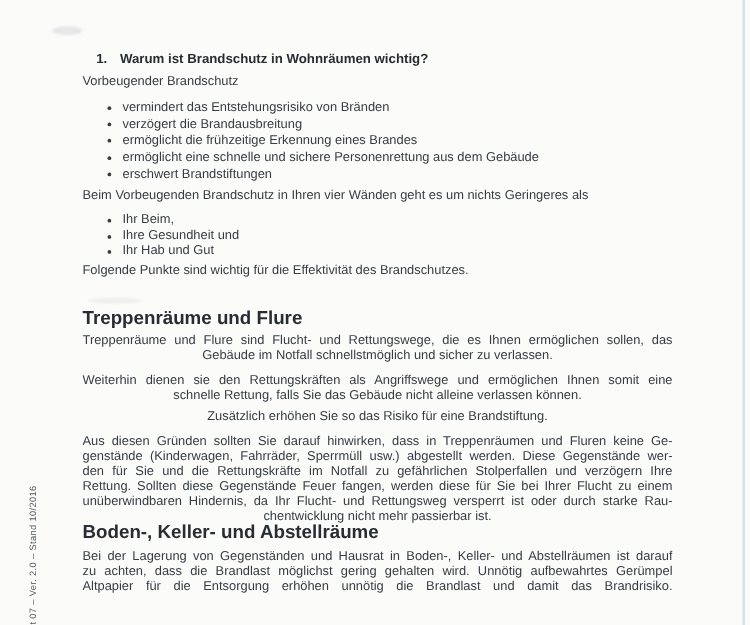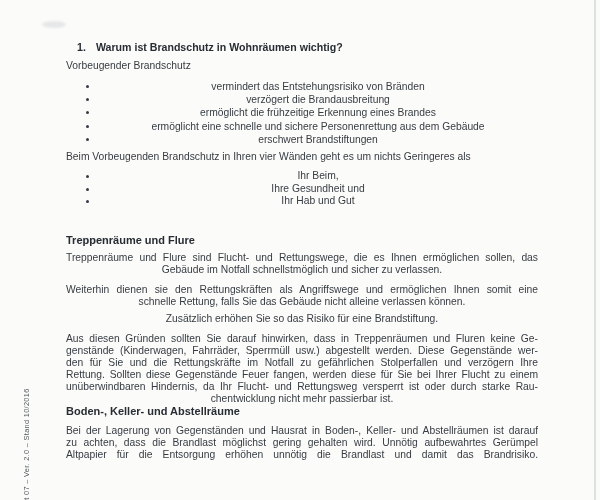--- a/index.html
+++ b/index.html
@@ -55,42 +55,41 @@
     color: #272d33;
     line-height: 12px;
     height: 12px;
   }
   .h1num { width: 19px; flex: 0 0 19px; }
   .lead { margin-top: 7px; height: 12px; }
   ul.blist {
     list-style: none;
     margin: 8px 0 0 0;
     padding: 0;
-    text-align: center;
   }
   ul.blist li {
     position: relative;
     padding-left: 32px;
     line-height: 13.2px;
     height: 13.2px;
   }
   ul.blist.tight li { line-height: 12.6px; height: 12.6px; }
   ul.blist .dot {
     position: absolute;
     left: 20px; top: 5px;
     width: 3px; height: 3px;
     border-radius: 50%;
     background: #363c42;
   }
   .p-beim { margin-top: 5px; height: 12px; }
   ul.blist.tight { margin-top: 7px; }
   .p-folgende { margin-top: 3px; height: 12px; }
   .h2 {
     font-weight: bold;
-    font-size: 11px;
+    font-size: 15px;
     color: #272d33;
     line-height: 12px;
     height: 12px;
   }
   .h2a { margin-top: 26px; }
   .h2b { }
   .para { margin-top: 8px; }
   .para.mt6 { margin-top: 6px; }
   .para.mt5 { margin-top: 5px; }
   .pl {
@@ -133,20 +132,21 @@
     </ul>
 
     <div class="p-beim">Beim Vorbeugenden Brandschutz in Ihren vier Wänden geht es um nichts Geringeres als</div>
 
     <ul class="blist tight">
       <li><span class="dot"></span><span>Ihr Beim,</span></li>
       <li><span class="dot"></span><span>Ihre Gesundheit und</span></li>
       <li><span class="dot"></span><span>Ihr Hab und Gut</span></li>
     </ul>
 
+    <div class="p-folgende">Folgende Punkte sind wichtig für die Effektivität des Brandschutzes.</div>
 
     <div class="h2 h2a">Treppenräume und Flure</div>
 
     <div class="para mt6">
       <div class="pl">Treppenräume und Flure sind Flucht- und Rettungswege, die es Ihnen ermöglichen sollen, das</div>
       <div class="pl last">Gebäude im Notfall schnellstmöglich und sicher zu verlassen.</div>
     </div>
 
     <div class="para">
       <div class="pl">Weiterhin dienen sie den Rettungskräften als Angriffswege und ermöglichen Ihnen somit eine</div>

